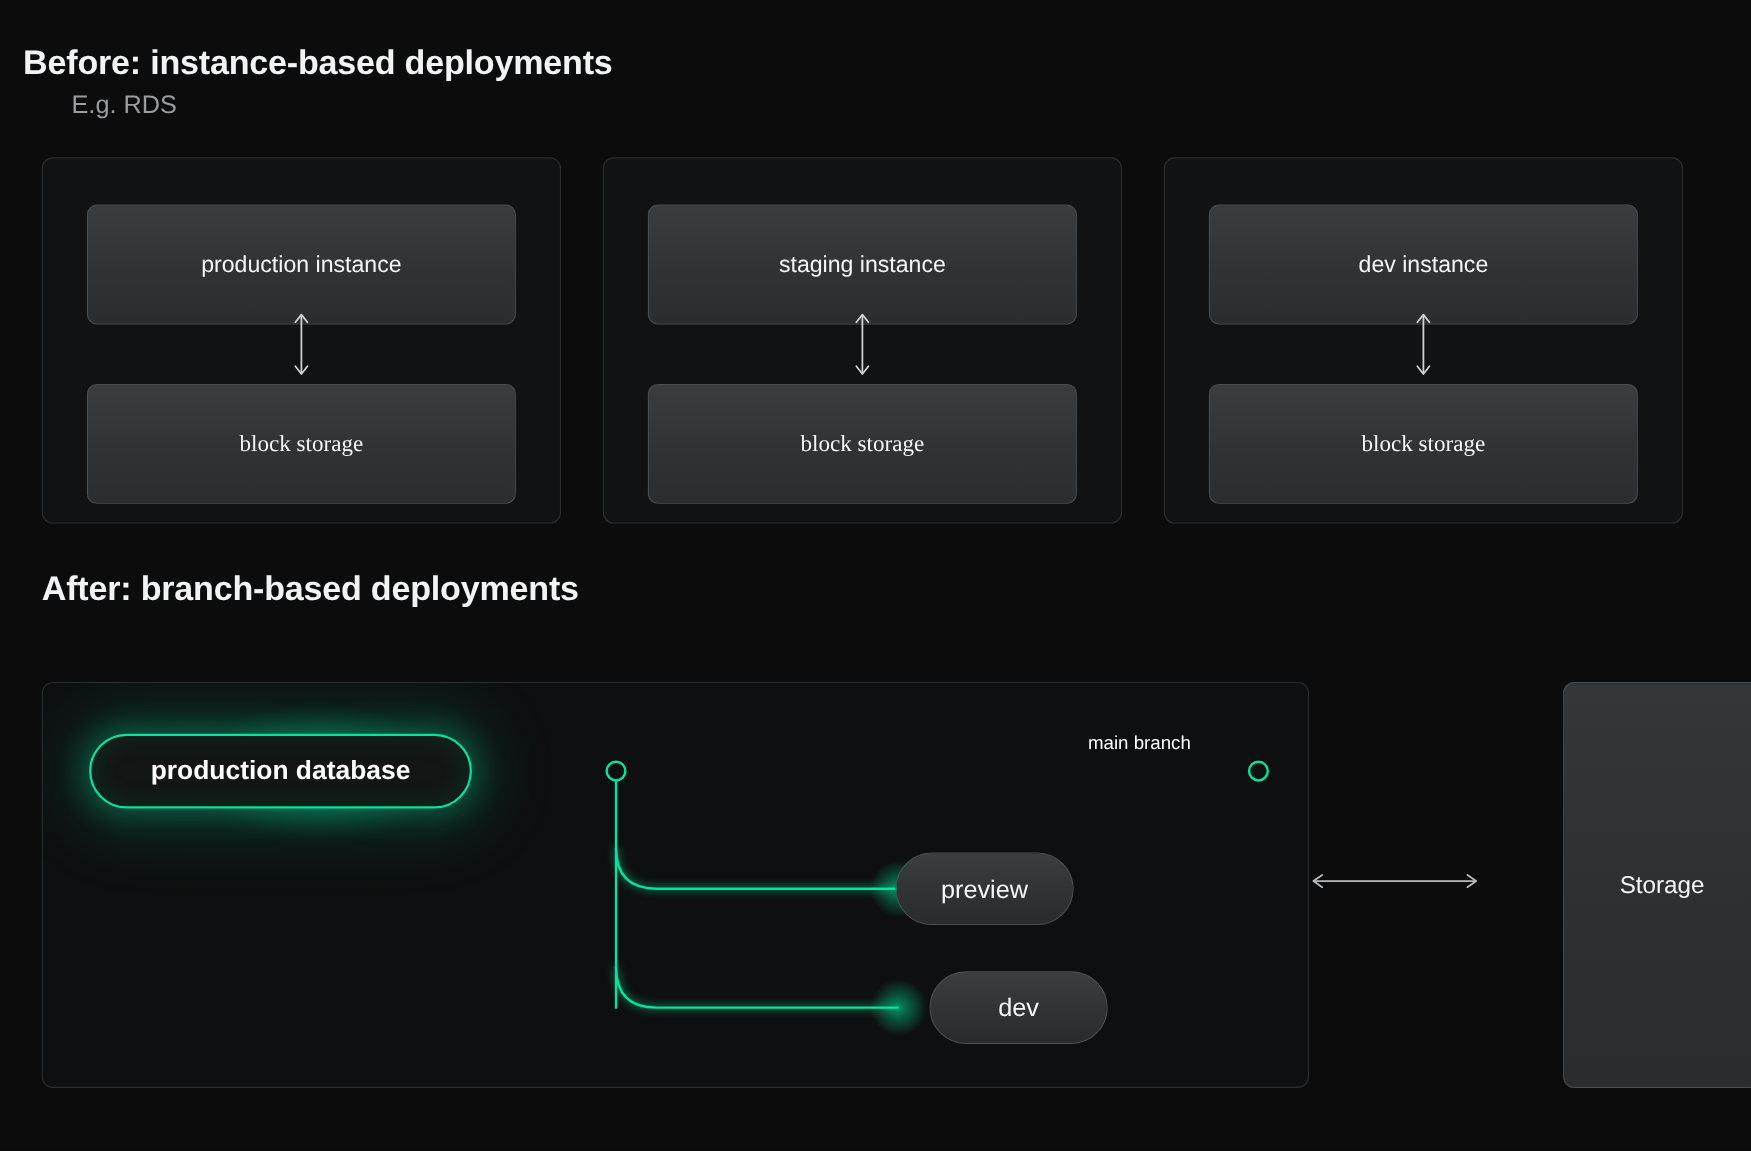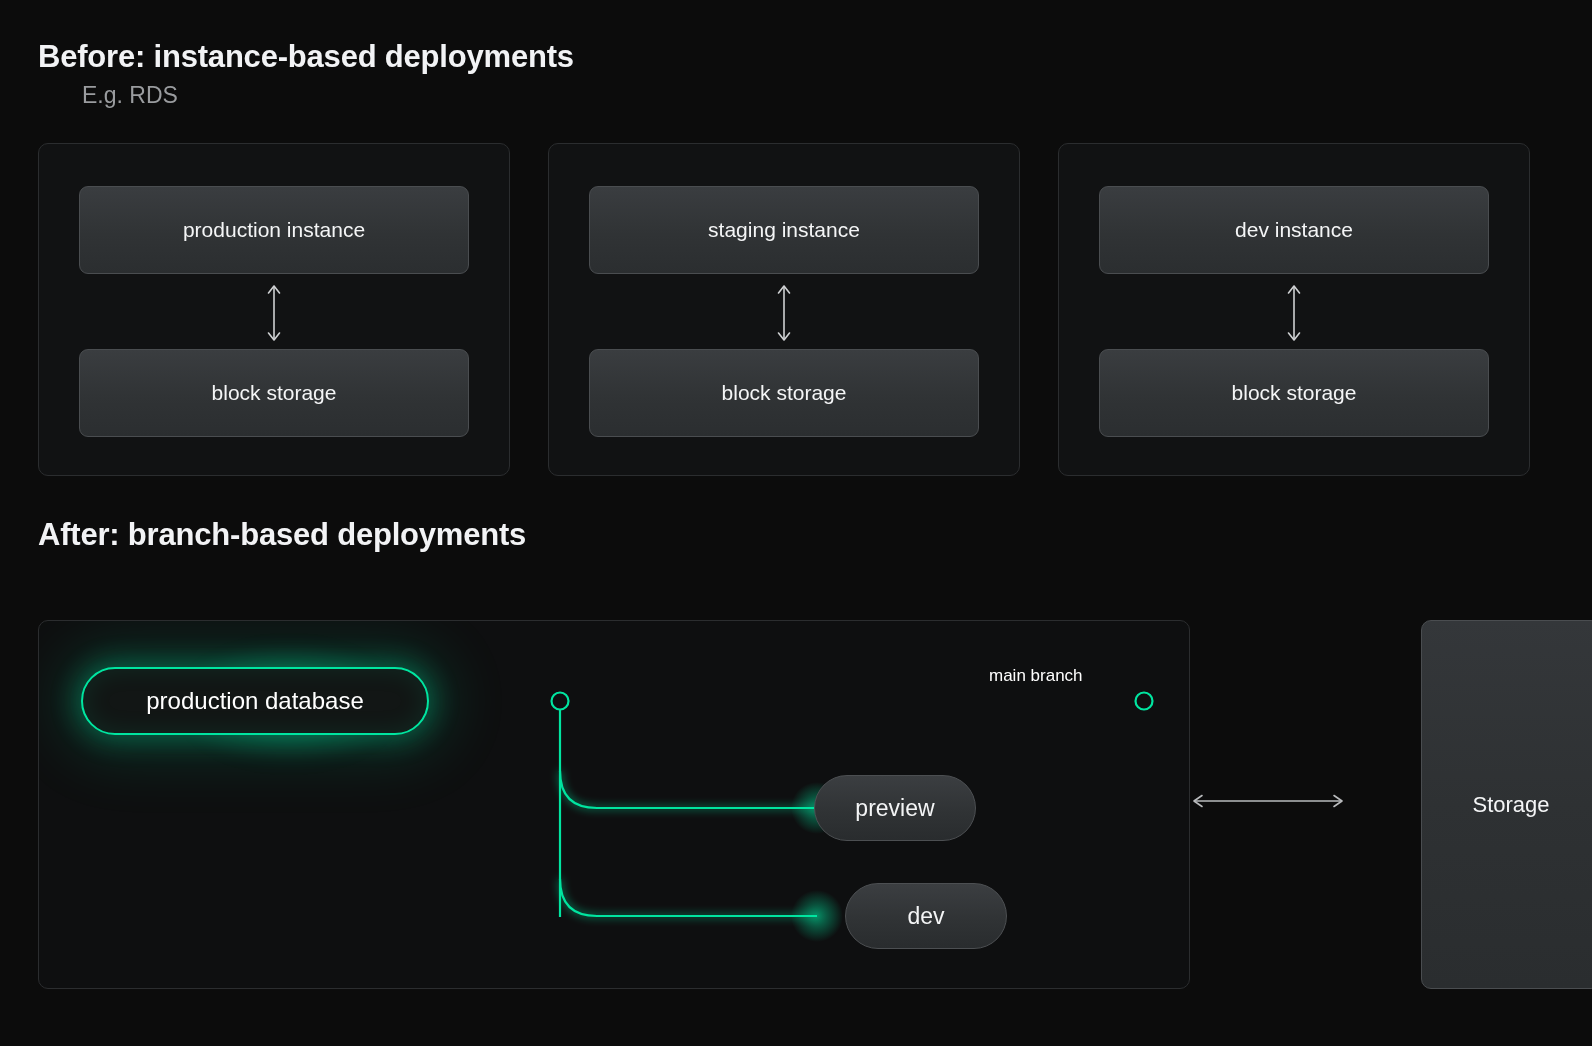--- a/index.html
+++ b/index.html
@@ -54,33 +54,33 @@
     box-sizing: border-box;
     border: 1px solid #2b2d2f;
     border-radius: 10px;
     background: #111213;
     position: relative;
   }
   .node-box {
     position: absolute;
     left: 40px;
     right: 40px;
-    height: 88px;
+    height: 109px;
     border: 1px solid #4a4d50;
     border-radius: 9px;
     background: linear-gradient(180deg, #3a3d40 0%, #303335 55%, #2b2e30 100%);
     display: flex;
     align-items: center;
     justify-content: center;
     font-size: 21px;
     color: #f4f5f6;
     box-sizing: border-box;
   }
   .node-box.top { top: 42px; }
-  .node-box.bottom { top: 205px; }
+  .node-box.bottom { top: 205px; font-family: Liberation Serif, serif; }
 
   .v-arrow {
     position: absolute;
     left: 50%;
     top: 138px;
     width: 22px;
     height: 62px;
     margin-left: -11px;
   }
 
@@ -117,20 +117,21 @@
     background: #121615;
     display: flex;
     align-items: center;
     justify-content: center;
     font-size: 24px;
     color: #ffffff;
     box-shadow: 0 0 26px 6px rgba(0, 229, 160, 0.30),
                 0 0 60px 24px rgba(0, 229, 160, 0.13),
                 inset 0 0 26px rgba(0, 229, 160, 0.10);
     z-index: 3;
+    font-weight: bold;
   }
   .prod-glow {
     position: absolute;
     left: 110px;
     top: 8px;
     width: 280px;
     height: 150px;
     border-radius: 50%;
     background: radial-gradient(closest-side, rgba(0,229,160,0.34), rgba(0,229,160,0.10) 55%, rgba(0,229,160,0) 78%);
     filter: blur(10px);
@@ -189,21 +190,21 @@
     top: 790px;
     width: 156px;
     height: 22px;
   }
 </style>
 </head>
 <body>
 
 <div class="canvas">
 
-  <div class="section-head" style="left:38px; top:40px;">
+  <div class="section-head" style="left:21px; top:40px;">
     <div class="section-title">Before: instance-based deployments</div>
     <div class="section-sub">E.g. RDS</div>
   </div>
 
   <div class="before-row">
 
     <div class="group-card">
       <div class="node-box top">production instance</div>
       <svg class="v-arrow" viewBox="0 0 22 62">
         <line x1="11" y1="5" x2="11" y2="57" stroke="#cfd1d3" stroke-width="1.6"></line>

